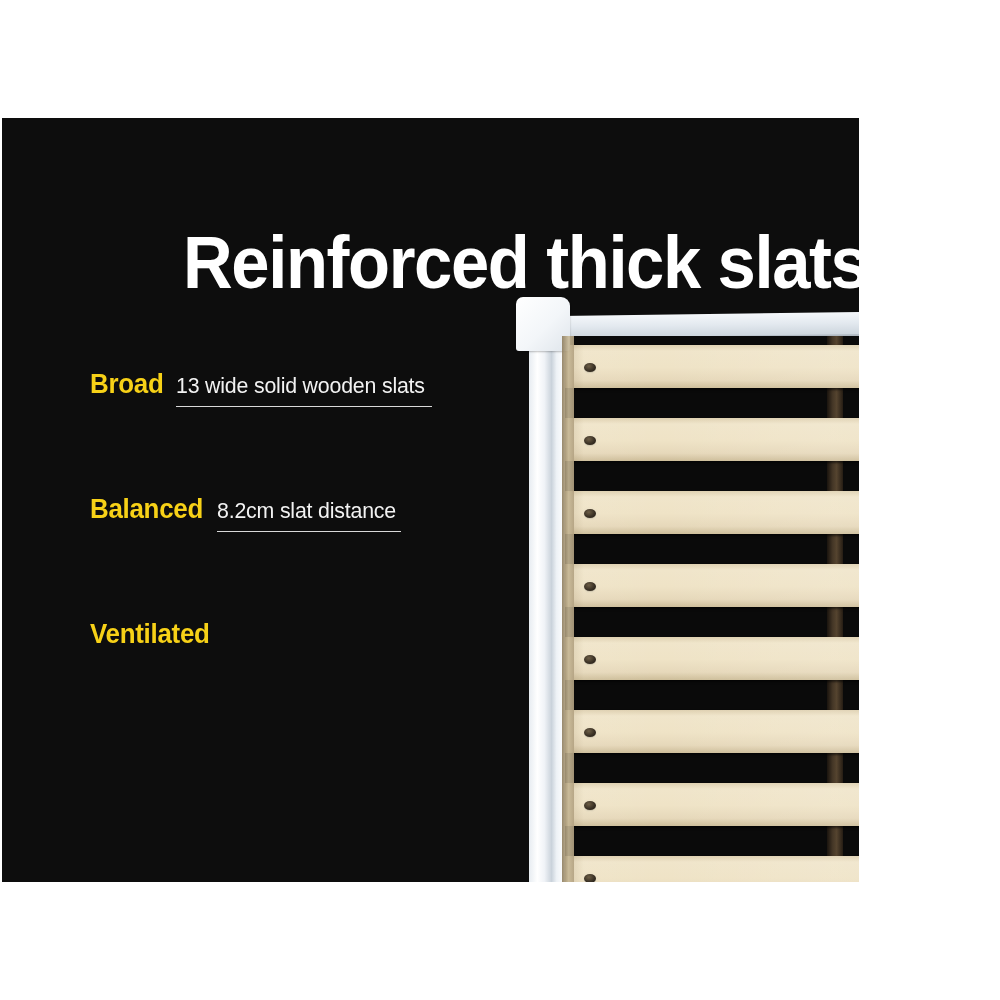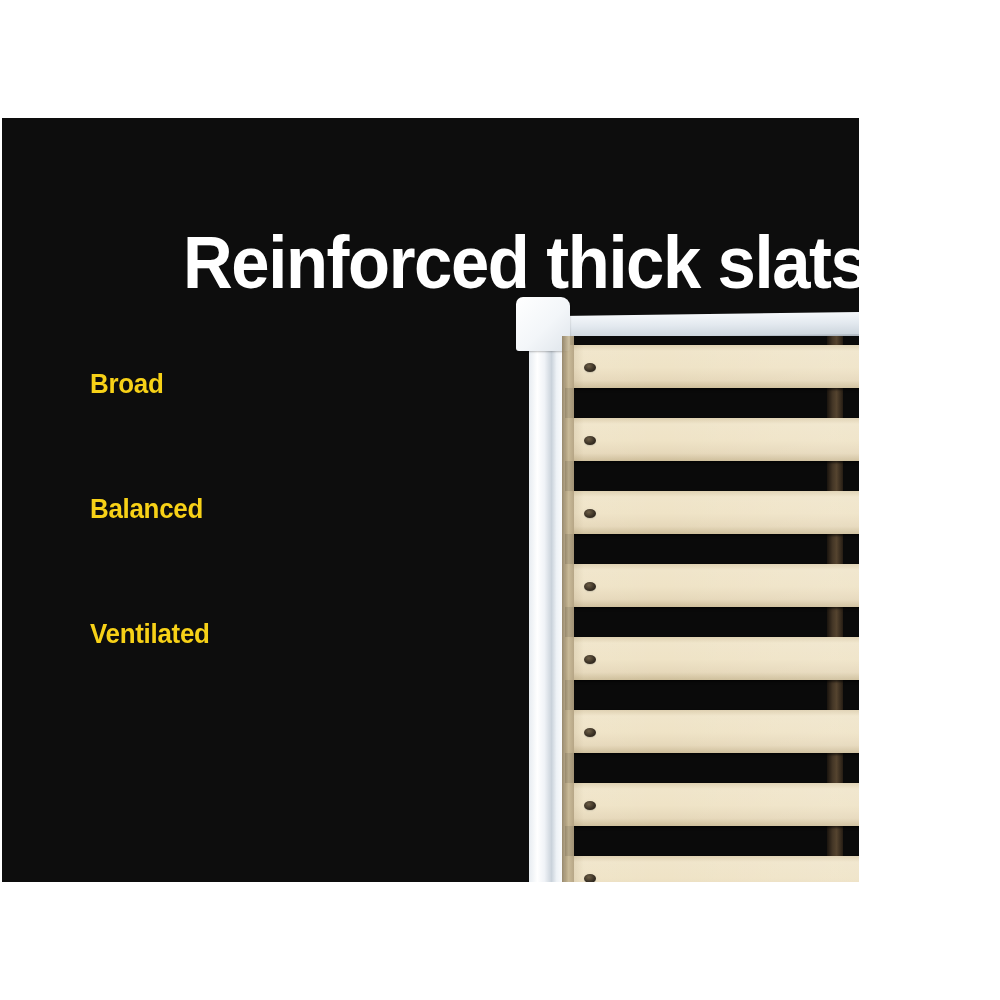--- a/index.html
+++ b/index.html
@@ -229,26 +229,32 @@
 
 <div id="panel">
 
   <h1 id="title">Reinforced thick slats</h1>
 
   <div id="features">
 
     <div class="feature">
       <div class="feature-inner">
         <span class="f-label">Broad</span>
+        <span class="f-desc-wrap">
+          <span class="f-desc">13 wide solid wooden slats</span>
+        </span>
       </div>
     </div>
 
     <div class="feature">
       <div class="feature-inner">
         <span class="f-label">Balanced</span>
+        <span class="f-desc-wrap">
+          <span class="f-desc">8.2cm slat distance</span>
+        </span>
       </div>
     </div>
 
 
     <div class="feature">
       <div class="feature-inner">
         <span class="f-label">Ventilated</span>
       </div>
     </div>
 

